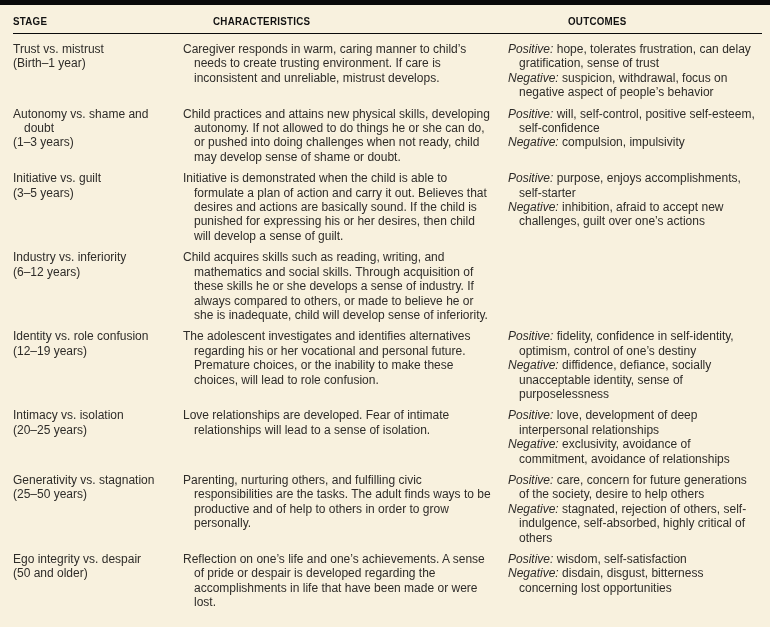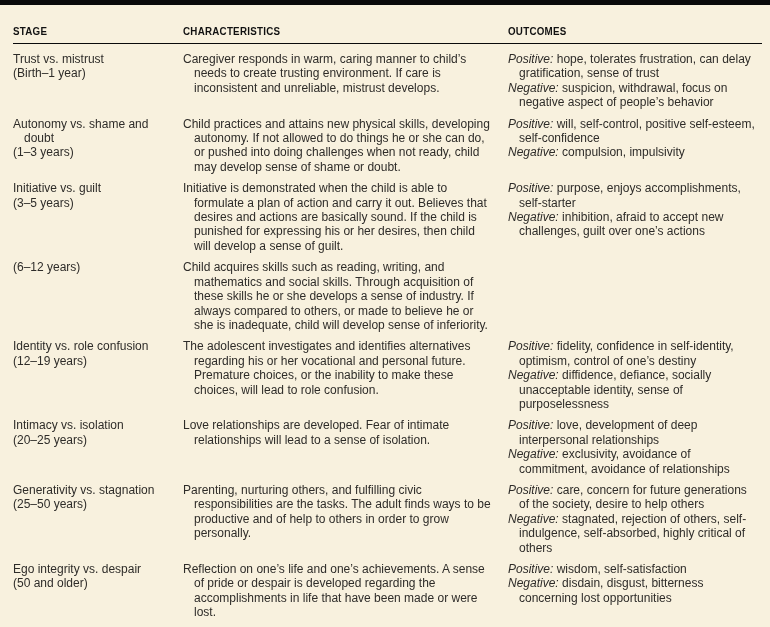--- a/index.html
+++ b/index.html
@@ -17,22 +17,23 @@
     color: #2e2c29;
   }
   .inner {
     padding: 0 8px 10px 13px;
   }
   .grid-row {
     display: grid;
     grid-template-columns: 170px 325px 1fr;
   }
   .header-row {
-    padding-top: 20px;
+    padding-top: 10px;
     padding-bottom: 6px;
+    gap: 30px;
   }
   .header-row .hcell {
     font-weight: bold;
     font-size: 11.5px;
     color: #111;
   }
   .hcell .cond {
     display: inline-block;
     transform: scaleX(0.85);
     transform-origin: 0 50%;
@@ -130,20 +131,21 @@
       </div>
       <div class="hang">
         <span class="ital">Negative:</span>
         <span>inhibition, afraid to accept new challenges, guilt over one’s actions</span>
       </div>
     </div>
   </div>
 
   <div class="grid-row body-row">
     <div class="cell stage-cell">
+      <div class="hang">Industry vs. inferiority</div>
       <div>(6–12 years)</div>
     </div>
     <div class="cell char-cell hang">Child acquires skills such as reading, writing, and mathematics and social skills. Through acquisition of these skills he or she develops a sense of industry. If always compared to others, or made to believe he or she is inadequate, child will develop sense of inferiority.</div>
   </div>
 
   <div class="grid-row body-row">
     <div class="cell stage-cell">
       <div class="hang">Identity vs. role confusion</div>
       <div>(12–19 years)</div>
     </div>

